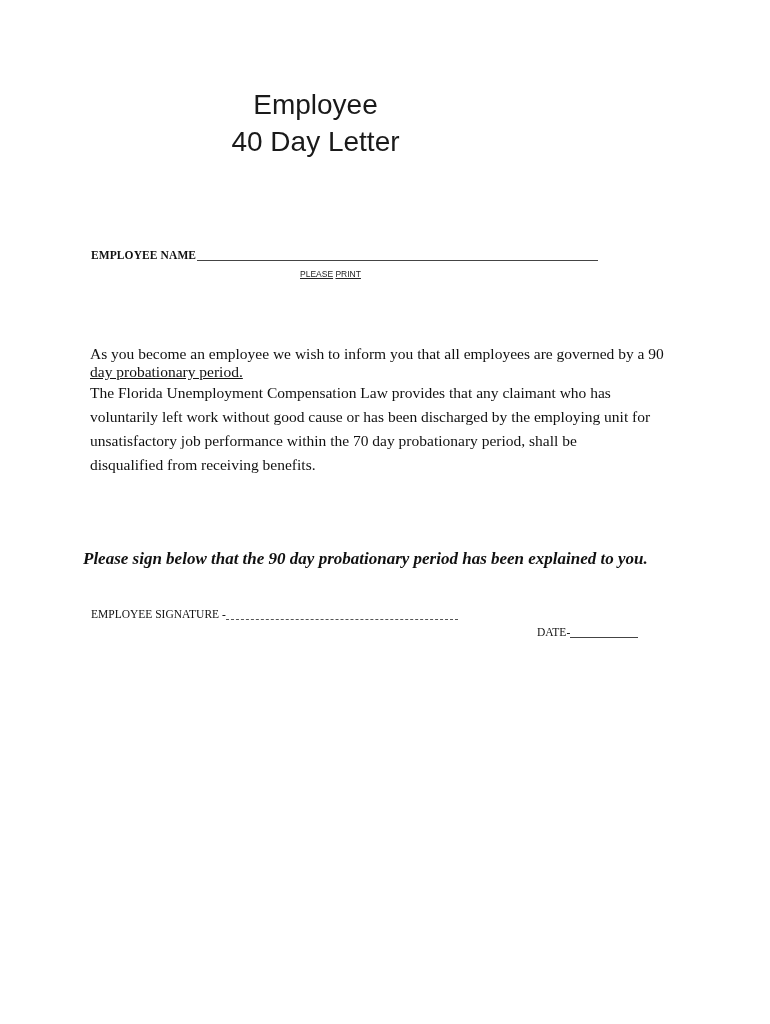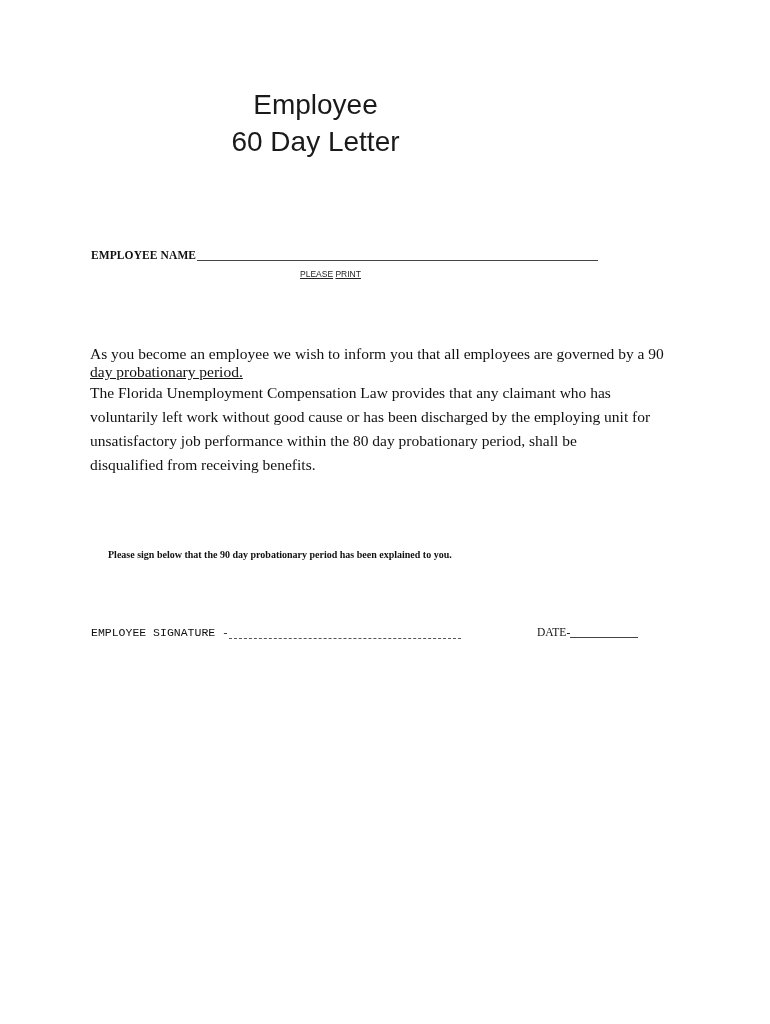--- a/index.html
+++ b/index.html
@@ -26,60 +26,60 @@
       font-family: "Liberation Serif", serif; font-size: 15.5px; color: #111;
     }
     .body-text .l { white-space: nowrap; display: block; }
     .l1 { position: absolute; top: 0; }
     .l2 { position: absolute; top: 18px; text-decoration: underline; }
     .l3 { position: absolute; top: 39px; }
     .l4 { position: absolute; top: 63px; }
     .l5 { position: absolute; top: 87px; }
     .l6 { position: absolute; top: 111px; }
     .sign-note {
-      position: absolute; left: 108px; top: 549px;
-      font-family: "Liberation Serif", serif; font-weight: bold; font-size: 10px; color: #111;
+      position: absolute; left: 83px; top: 549px;
+      font-family: "Liberation Serif", serif; font-weight: bold; font-size: 17px; color: #111; font-style: italic;
     }
     .sig-row {
-      position: absolute; left: 91px; top: 626px;
-      font-family: Liberation Mono, monospace; font-size: 11.5px; color: #111;
+      position: absolute; left: 91px; top: 608px;
+      font-family: Liberation Serif, serif; font-size: 11.5px; color: #111;
       display: flex; align-items: flex-end;
     }
     .sig-line { display: inline-block; width: 232px; border-bottom: 1px dashed #555; height: 11px; }
     .date-row {
       position: absolute; left: 537px; top: 626px;
       font-family: "Liberation Serif", serif; font-size: 11.5px; color: #111;
       display: flex; align-items: center;
     }
     .date-line { display: inline-block; width: 68px; border-bottom: 1px solid #444; height: 11px; }
   </style>
 </head>
 <body>
 
 <div class="title">
   <div>Employee</div>
-  <div>60 Day Letter</div>
+  <div>40 Day Letter</div>
 </div>
 
 <div class="name-row">
   <span>EMPLOYEE NAME</span>
   <span class="name-line"></span>
 </div>
 
 <div class="please-print">
   <span>PLEASE</span>
   <span class="w2">PRINT</span>
 </div>
 
 <div class="body-text">
   <span class="l l1">As you become an employee we wish to inform you that all employees are governed by a 90</span>
   <span class="l l2">day probationary period.</span>
   <span class="l l3">The Florida Unemployment Compensation Law provides that any claimant who has</span>
   <span class="l l4">voluntarily left work without good cause or has been discharged by the employing unit for</span>
-  <span class="l l5">unsatisfactory job performance within the 80 day probationary period, shall be</span>
+  <span class="l l5">unsatisfactory job performance within the 70 day probationary period, shall be</span>
   <span class="l l6">disqualified from receiving benefits.</span>
 </div>
 
 <div class="sign-note">Please sign below that the 90 day probationary period has been explained to you.</div>
 
 <div class="sig-row">
   <span>EMPLOYEE SIGNATURE -</span>
   <span class="sig-line"></span>
 </div>
 

